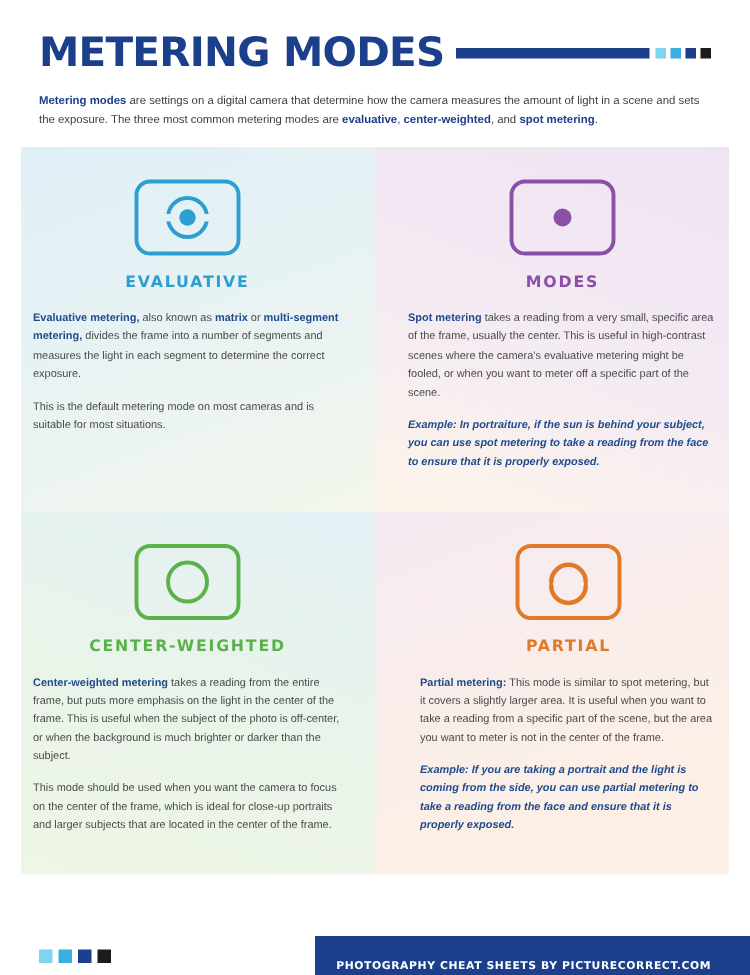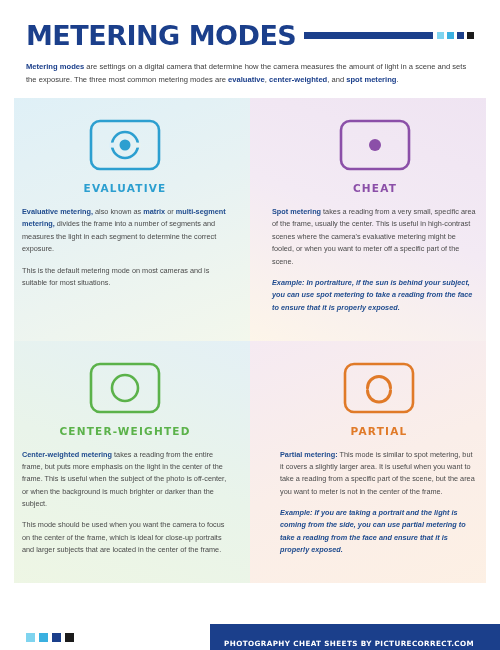--- a/index.html
+++ b/index.html
@@ -191,21 +191,21 @@
       </div>
     </div>
 
     <div class="panel p-tr">
       <div class="icon-wrap">
         <svg width="72" height="52" viewBox="0 0 72 52">
           <rect x="2" y="2" width="68" height="48" rx="9" ry="9" fill="none" stroke="#8b4fa8" stroke-width="2.6"></rect>
           <circle cx="36" cy="26" r="6" fill="#8b4fa8"></circle>
         </svg>
       </div>
-      <div class="mode-label lbl-spot">CHEAT</div>
+      <div class="mode-label lbl-spot">MODES</div>
       <div class="body-text t-spot">
         <p><b>Spot metering</b> takes a reading from a very small, specific area of the frame, usually the center. This is useful in high-contrast scenes where the camera's evaluative metering might be fooled, or when you want to meter off a specific part of the scene.</p>
         <p><i><b>Example: In portraiture, if the sun is behind your subject, you can use spot metering to take a reading from the face to ensure that it is properly exposed.</b></i></p>
       </div>
     </div>
 
     <div class="panel p-bl">
       <div class="icon-wrap">
         <svg width="72" height="52" viewBox="0 0 72 52">
           <rect x="2" y="2" width="68" height="48" rx="9" ry="9" fill="none" stroke="#5bb24a" stroke-width="2.6"></rect>

